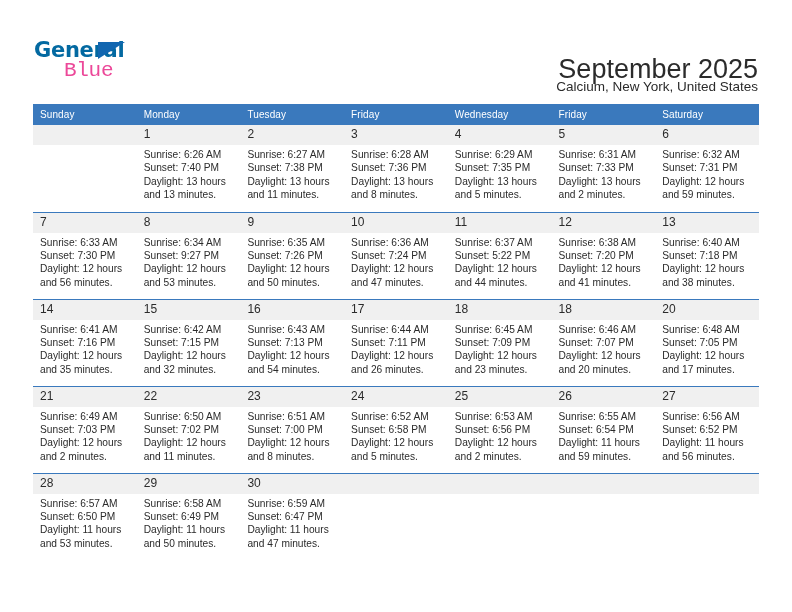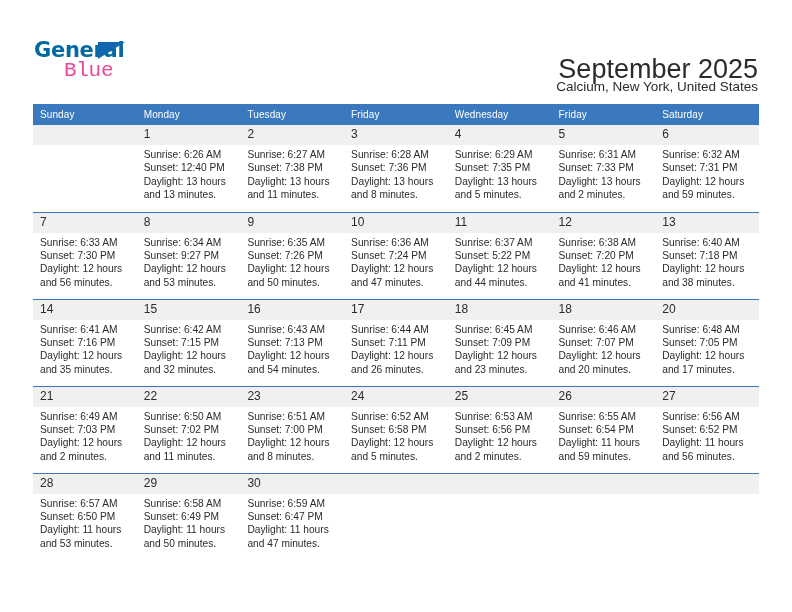--- a/index.html
+++ b/index.html
@@ -185,21 +185,21 @@
                 <div></div>
                 <div></div>
                 <div></div>
                 <div></div>
               </div>
             </td>
             <td>
               <div class="daynum">1</div>
               <div class="cell-body">
                 <div>Sunrise: 6:26 AM</div>
-                <div>Sunset: 12:40 PM</div>
+                <div>Sunset: 7:40 PM</div>
                 <div>Daylight: 13 hours</div>
                 <div>and 13 minutes.</div>
               </div>
             </td>
             <td>
               <div class="daynum">2</div>
               <div class="cell-body">
                 <div>Sunrise: 6:27 AM</div>
                 <div>Sunset: 7:38 PM</div>
                 <div>Daylight: 13 hours</div>

